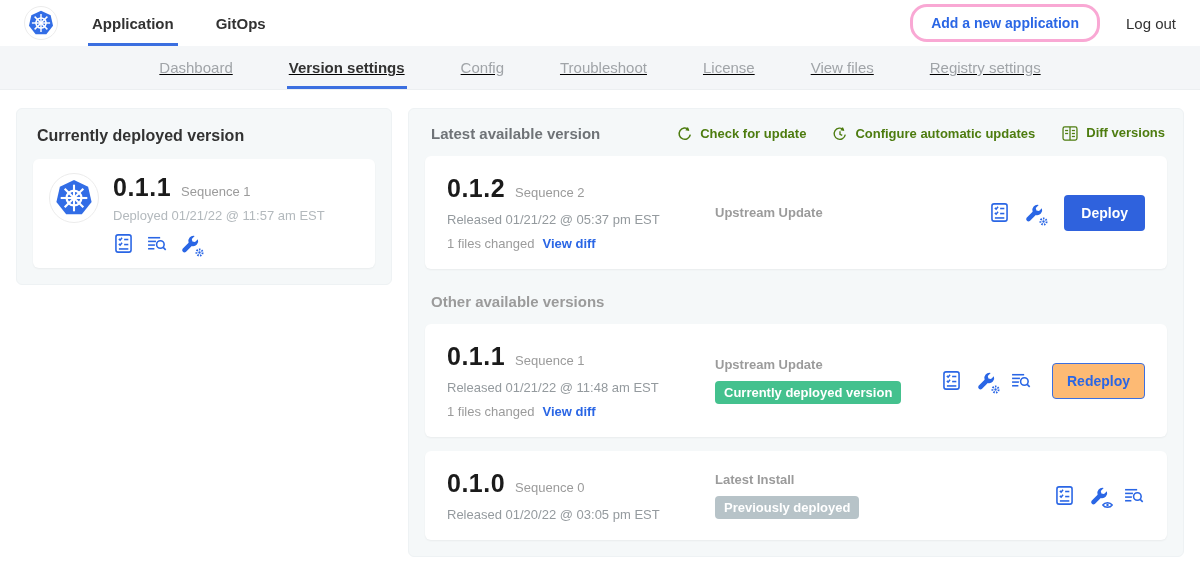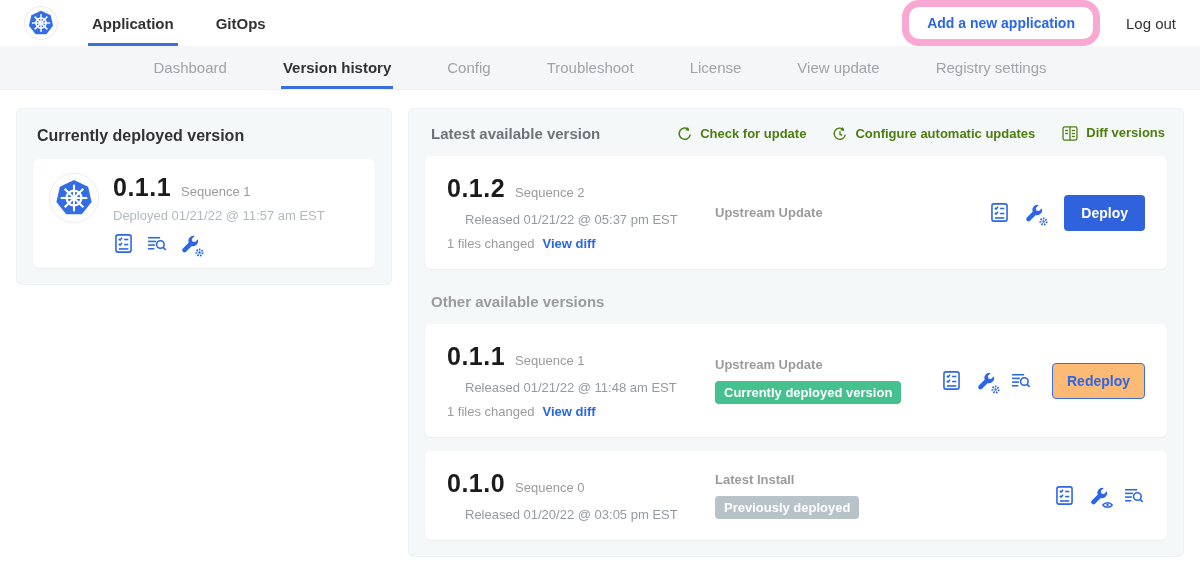--- a/index.html
+++ b/index.html
@@ -11,28 +11,28 @@
   .topbar { height:46px; display:flex; align-items:stretch; padding:0 24px; background:#fff; }
   .logo-wrap { display:flex; align-items:center; margin-right:30px; }
   .logo-circle { width:34px; height:34px; border-radius:50%; background:#fff;
     border:1px solid #ececec; display:flex; align-items:center; justify-content:center; }
   .hdr-tabs { display:flex; align-items:stretch; gap:34px; }
   .hdr-tab { display:flex; align-items:center; font-size:15px; font-weight:700; color:#323232;
     border-bottom:3px solid transparent; padding:3px 4px 0 4px; cursor:pointer; }
   .hdr-tab.active { border-bottom-color:#3b6fe0; }
   .hdr-tab.inactive { font-weight:700; color:#323232; }
   .topbar-right { margin-left:auto; display:flex; align-items:center; gap:26px; }
-  .pill-btn { border:7px solid #f9a8d4; color:#2a66e5; background:#fff; font-weight:700;
+  .pill-btn { border:3px solid #f9a8d4; color:#2a66e5; background:#fff; font-weight:700;
     font-size:14px; border-radius:17px; padding:8px 18px; cursor:pointer;
     font-family:"Liberation Sans", sans-serif; }
   .logout { font-size:15px; color:#323232; cursor:pointer; }
 
   
   .subnav { height:44px; background:#f4f6f8; border-bottom:1px solid #eceff1;
-    display:flex; align-items:stretch; justify-content:center; gap:52px; }
+    display:flex; align-items:stretch; justify-content:center; gap:52px;text-decoration:underline; }
   .sub-tab { display:flex; align-items:center; font-size:15px; color:#a0a4a8;
     border-bottom:3px solid transparent; padding:3px 2px 0 2px; cursor:pointer; }
   .sub-tab.active { color:#323232; font-weight:700; border-bottom-color:#3b6fe0; }
 
   
   .main { display:flex; gap:16px; padding:18px 16px 12px 16px; align-items:flex-start; }
   .panel { background:#f5f8f9; border:1px solid #eef2f4; border-radius:6px; }
 
   
   .deployed-panel { width:376px; padding:14px 16px 16px 16px; }
@@ -54,21 +54,21 @@
   .vp-head { display:flex; align-items:center; margin:2px 2px 0 6px; }
   .vp-title { font-size:15px; font-weight:700; color:#6f7377; }
   .vp-actions { margin-left:auto; display:flex; gap:26px; align-items:center; }
   .vp-action { display:flex; gap:7px; color:#4d7c0f;
     font-size:13px; font-weight:700; cursor:pointer; }
   .other-title { font-size:15px; font-weight:700; color:#9b9b9b; margin:24px 2px 0 6px; }
 
   .version-card { background:#fff; border-radius:6px; box-shadow:0 1px 2px rgba(0,0,0,.05);
     margin-top:14px; padding:18px 22px; display:flex; align-items:center; }
   .vc-left { width:268px; flex:0 0 auto; }
-  .vc-released { font-size:13px; color:#949a9e; margin-top:9px;margin-left:18px; }
+  .vc-released { font-size:13px; color:#949a9e; margin-top:9px; }
   .vc-files { font-size:13px; color:#9b9b9b; margin-top:9px; display:flex; gap:8px; }
   .view-diff { color:#2a66e5; font-weight:700; cursor:pointer; }
   .vc-mid { flex:1; }
   .vc-source { font-size:13px; font-weight:700; color:#9b9b9b; }
   .badge { display:inline-block; margin-top:9px; color:#fff; font-size:13px; font-weight:700;
     padding:4px 9px; border-radius:4px; }
   .badge-green { background:#44c18e; }
   .badge-gray { background:#b7c3c8; }
   .vc-right { display:flex; align-items:center; gap:14px; }
   .deploy-btn { background:#2f62dd; color:#fff; border:none; border-radius:4px;
@@ -109,25 +109,25 @@
       <div class="hdr-tab inactive">GitOps</div>
     </div>
     <div class="topbar-right">
       <button class="pill-btn">Add a new application</button>
       <span class="logout">Log out</span>
     </div>
   </div>
 
   <div class="subnav">
     <div class="sub-tab">Dashboard</div>
-    <div class="sub-tab active">Version history</div>
+    <div class="sub-tab active">Version settings</div>
     <div class="sub-tab">Config</div>
     <div class="sub-tab">Troubleshoot</div>
     <div class="sub-tab">License</div>
-    <div class="sub-tab">View update</div>
+    <div class="sub-tab">View files</div>
     <div class="sub-tab">Registry settings</div>
   </div>
 
   <div class="main">
 
     <div class="panel deployed-panel">
       <div class="deployed-title">Currently deployed version</div>
       <div class="deployed-card">
         <div class="app-icon-circle">
           <svg width="38" height="38" viewBox="0 0 20 20">

